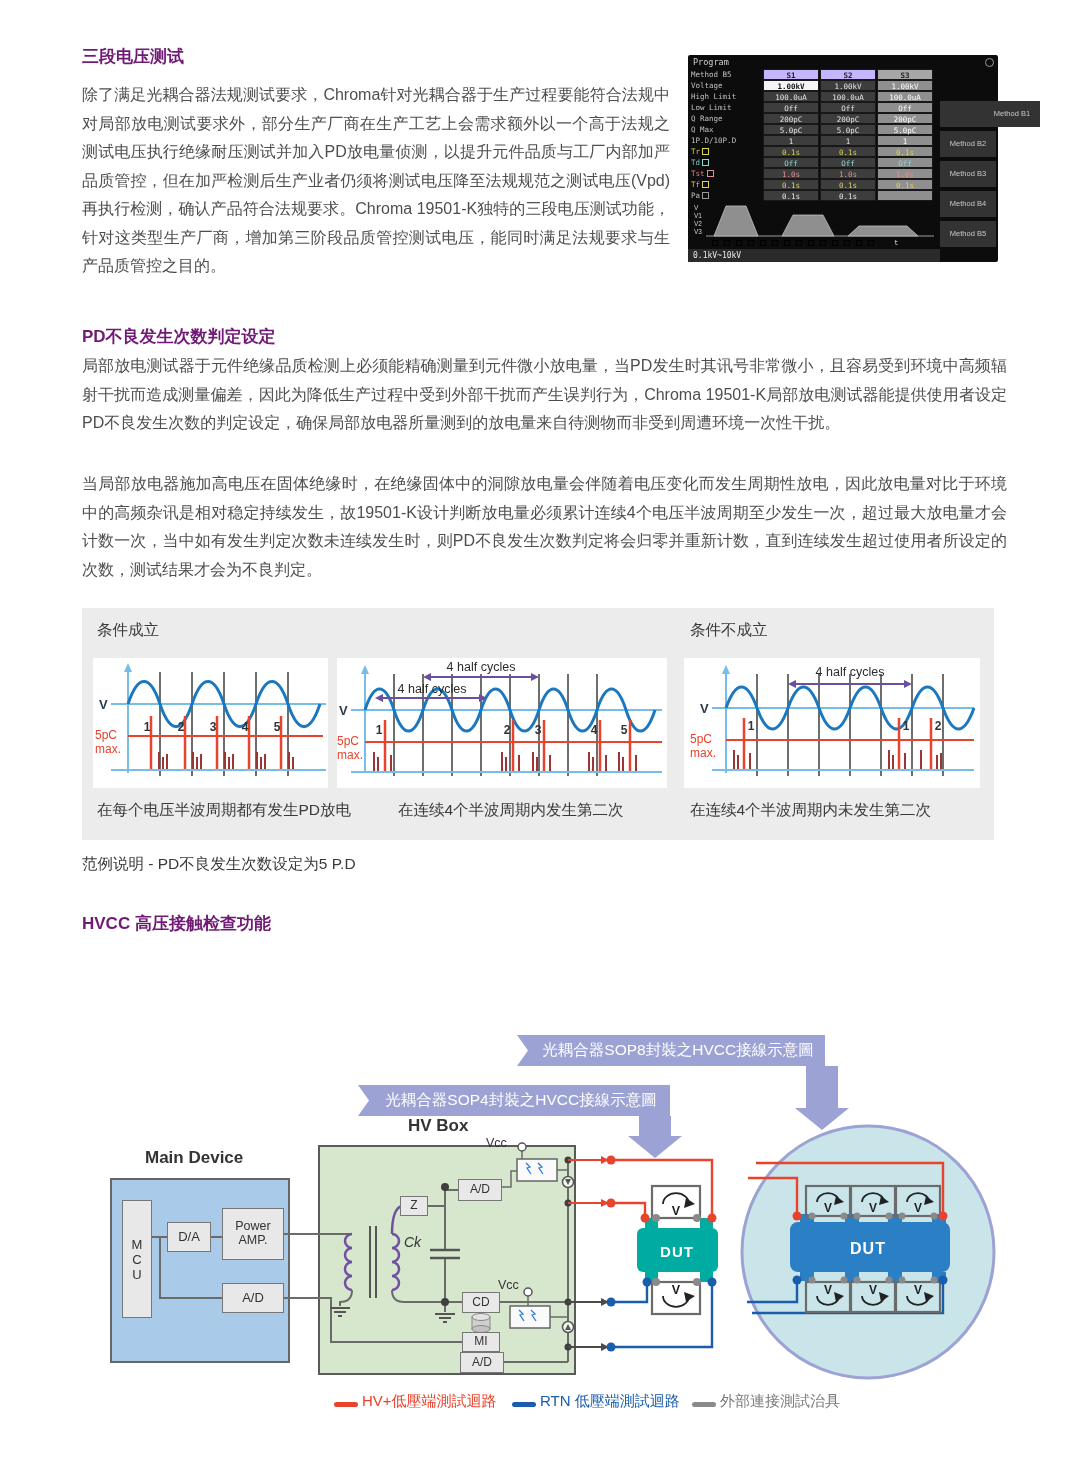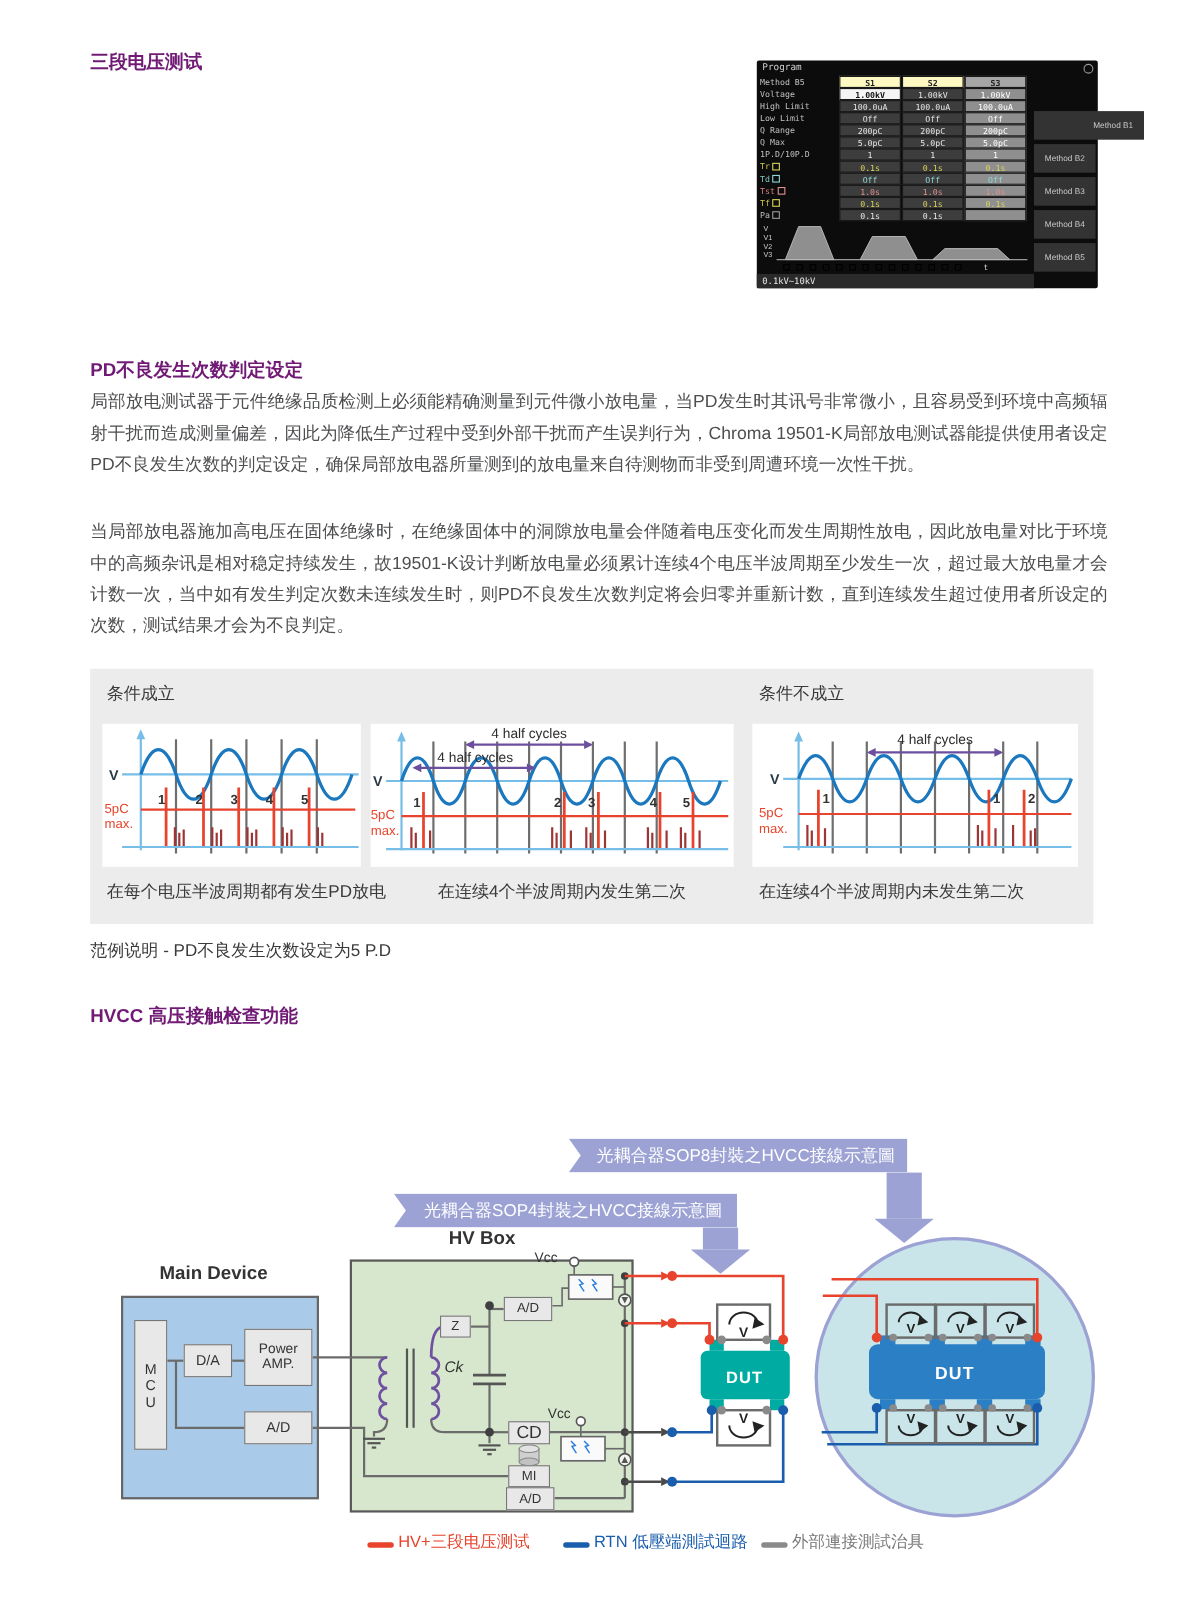--- a/index.html
+++ b/index.html
@@ -14,21 +14,21 @@
   .instr{position:absolute;left:688px;top:55px;width:310px;height:207px;background:#0c0c0c;
          border-radius:2px;font-family:"DejaVu Sans Mono",monospace;}
   .ititle{position:absolute;left:5px;top:2px;font-size:8.5px;color:#d0d0d0;}
   .icirc{position:absolute;right:4px;top:3px;width:7px;height:7px;border:1px solid #999;border-radius:50%;}
   .itable{position:absolute;left:3px;top:14px;}
   .irow{display:flex;height:11px;}
   .ilab{width:72px;font-size:7.5px;color:#c0c0c0;line-height:11px;white-space:nowrap;}
   .icell{width:56px;margin-right:1px;background:#3d3d3d;color:#e6e6e6;text-align:center;
          font-size:7.5px;line-height:11px;border:0.5px solid #181818;box-sizing:border-box;}
   .icell.s3{background:#8f8f8f;color:#fff;}
-  .ihead .icell{background:#fef9c3;color:#1e1e1e;font-weight:bold;}
+  .ihead .icell{background:#c4b5fd;color:#1e1e1e;font-weight:bold;}
   .ihead .icell.s3{background:#a6a6a6;}
   .icell.edit{background:#f4f4f4;color:#111;font-weight:bold;}
   .val-y{color:#d9d45a !important;}
   .val-c{color:#8fd8d8 !important;}
   .val-p{color:#e09090 !important;}
   .lab-y{color:#cfcB4a;} .lab-c{color:#7fc4c4;} .lab-p{color:#d98080;}
   .tic{display:inline-block;width:5px;height:5px;border:1px solid #888;margin-left:2px;vertical-align:middle;}
   .tic-y{border-color:#d9d45a;} .tic-c{border-color:#8fd8d8;} .tic-p{border-color:#e09090;} .tic-g{border-color:#9a9a9a;}
   .ibtn{position:absolute;left:252px;width:56px;height:26px;background:#333;color:#c8c8c8;
         font-size:7.5px;line-height:26px;text-align:center;font-family:"Liberation Sans",sans-serif;}
@@ -66,20 +66,21 @@
   .llab{position:absolute;top:362px;font-size:15px;}
   svg{position:absolute;left:0;top:0;}
   svg text{font-family:"Liberation Sans",sans-serif;}
 </style>
 </head>
 <body>
 
 <div class="page">
 
   <div class="abs h" style="left:82px;top:45px;">三段电压测试</div>
+  <div class="abs para" style="left:82px;top:81px;width:588px;">除了满足光耦合器法规测试要求，Chroma针对光耦合器于生产过程要能符合法规中对局部放电测试要求外，部分生产厂商在生产工艺上会需求额外以一个高于法规之测试电压执行绝缘耐压测试并加入PD放电量侦测，以提升元件品质与工厂内部加严品质管控，但在加严检测后生产业者仍须将测试电压降至法规规范之测试电压(Vpd)再执行检测，确认产品符合法规要求。Chroma 19501-K独特的三段电压测试功能，针对这类型生产厂商，增加第三阶段品质管控测试电压，能同时满足法规要求与生产品质管控之目的。</div>
 
   <div class="instr">
     <div class="ititle">Program</div>
     <div class="icirc"></div>
     <div class="itable">
       <div class="irow ihead">
         <div class="ilab">Method B5</div>
         <div class="icell">S1</div>
         <div class="icell">S2</div>
         <div class="icell s3">S3</div>
@@ -610,28 +611,28 @@
       <span>MCU</span>
     </div>
     <div class="dbox" style="left:167px;top:192px;width:44px;height:30px;">D/A</div>
     <div class="dbox" style="left:222px;top:178px;width:62px;height:52px;font-size:12.5px;">
       <div>Power</div>
         <div>AMP.</div>
     </div>
     <div class="dbox" style="left:222px;top:253px;width:62px;height:30px;">A/D</div>
     <div class="dbox" style="left:400px;top:166px;width:28px;height:20px;font-size:12px;">Z</div>
     <div class="dbox" style="left:458px;top:149px;width:44px;height:22px;font-size:12px;">A/D</div>
-    <div class="dbox" style="left:462px;top:262px;width:38px;height:21px;font-size:16px;">CD</div>
+    <div class="dbox" style="left:462px;top:262px;width:38px;height:21px;font-size:12px;">CD</div>
     <div class="dbox" style="left:462px;top:302px;width:38px;height:20px;font-size:12px;">MI</div>
     <div class="dbox" style="left:460px;top:322px;width:44px;height:21px;font-size:12px;">A/D</div>
     <div class="smalllab" style="left:404px;top:204px;font-size:14px;font-style:italic;">Ck</div>
     <div class="smalllab" style="left:486px;top:106px;">Vcc</div>
     <div class="smalllab" style="left:498px;top:248px;">Vcc</div>
 
     <div class="ldash" style="left:334px;background:#E8432C;"></div>
-    <div class="llab" style="left:362px;color:#E8432C;">HV+三段电压测试</div>
+    <div class="llab" style="left:362px;color:#E8432C;">HV+低壓端測試迴路</div>
     <div class="ldash" style="left:512px;background:#1A5DAD;"></div>
     <div class="llab" style="left:540px;color:#1A5DAD;">RTN 低壓端測試迴路</div>
     <div class="ldash" style="left:692px;background:#8a8a8a;"></div>
     <div class="llab" style="left:720px;color:#7a7a7a;">外部連接測試治具</div>
   </div>
 
 </div>
 
 </body></html>

